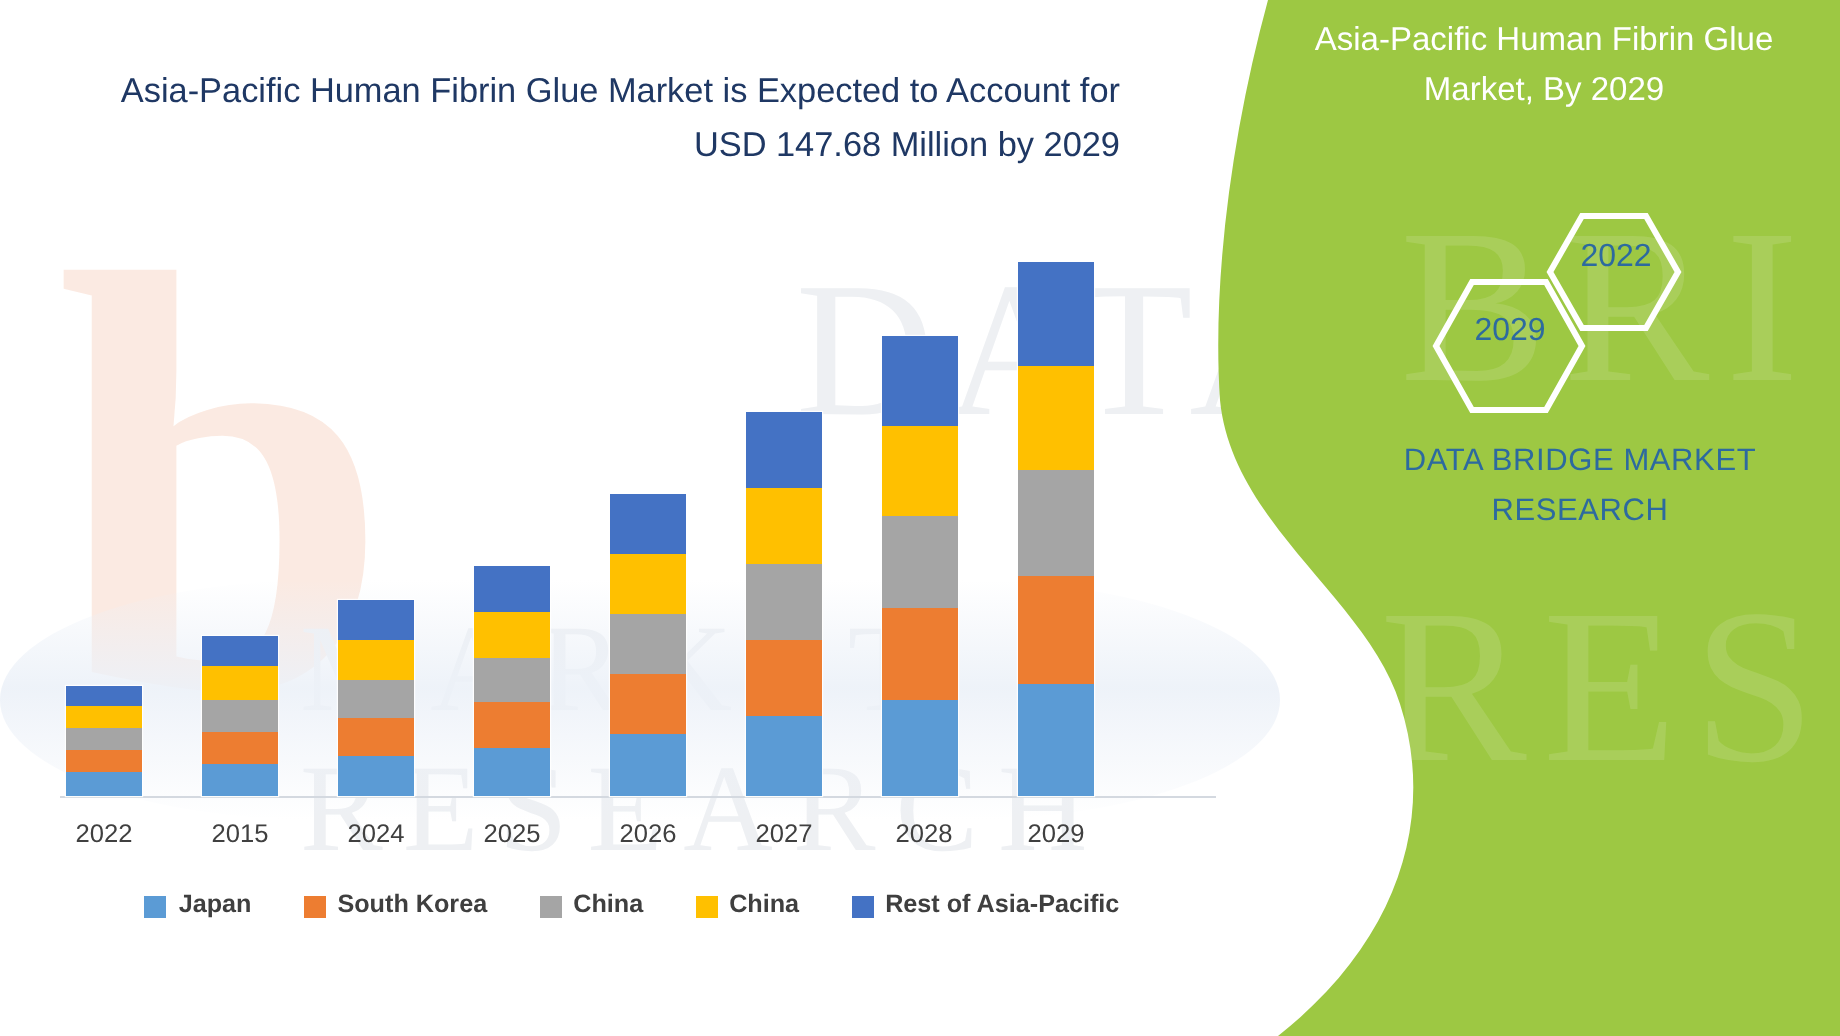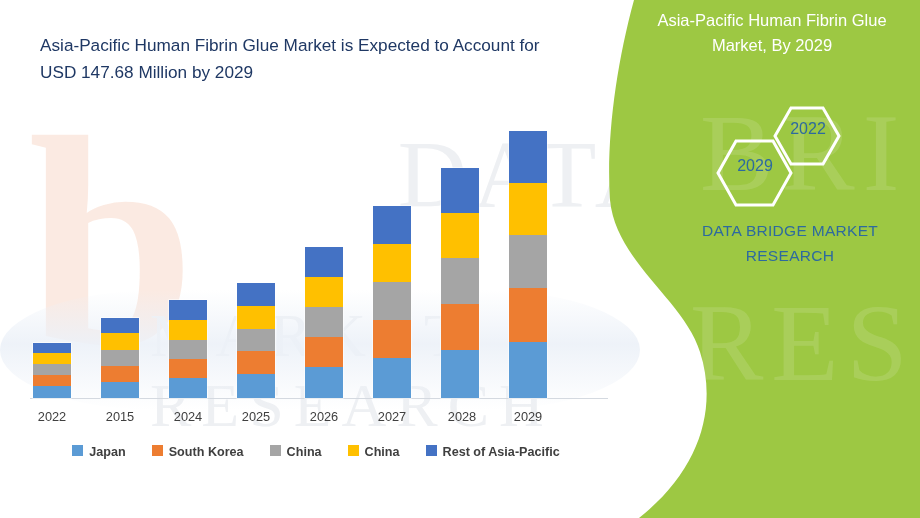--- a/index.html
+++ b/index.html
@@ -52,41 +52,41 @@
   .hexlabel{
     position:absolute;z-index:7;color:#2d6a9f;font-size:16px;font-weight:400;
     text-align:center;
   }
   #hex-2029-label{left:718px;top:157px;width:74px;}
   #hex-2022-label{left:775px;top:120px;width:66px;}
 
   
   #headline{
     position:absolute;left:40px;top:32px;width:520px;
-    text-align:left;color:#1f3864;
+    text-align:right;color:#1f3864;
     font-size:17.2px;line-height:27px;font-weight:400;
     z-index:5;
   }
 
   
   #chart{position:absolute;left:0;top:0;width:620px;height:440px;z-index:4;}
   #axisline{position:absolute;left:30px;top:398px;width:578px;height:1px;background:#d4d9e0;}
   .bar{position:absolute;bottom:0;width:38px;}
   .seg{width:100%;box-sizing:border-box;}
   .xlabel{
     position:absolute;top:409px;width:76px;text-align:center;
     color:#404040;font-size:12.8px;
   }
 
   
   #legend{
     position:absolute;left:36px;top:438px;width:560px;height:28px;
     display:flex;align-items:center;justify-content:center;gap:26px;z-index:5;
   }
-  .legitem{display:flex;align-items:flex-start;gap:6px;}
+  .legitem{display:flex;align-items:flex-end;gap:6px;}
   .legswatch{width:11px;height:11px;flex:0 0 auto;}
   .leglabel{color:#3f3f3f;font-size:12.6px;font-weight:700;white-space:nowrap;}
 
   
   #footer{position:absolute;left:0;top:482px;width:620px;height:36px;z-index:5;}
   .foot{
     position:absolute;color:#2b2b2b;font-size:9.3px;
     font-family:"Liberation Serif", serif;white-space:nowrap;
   }
   #foot-left{left:18px;top:7px;}

